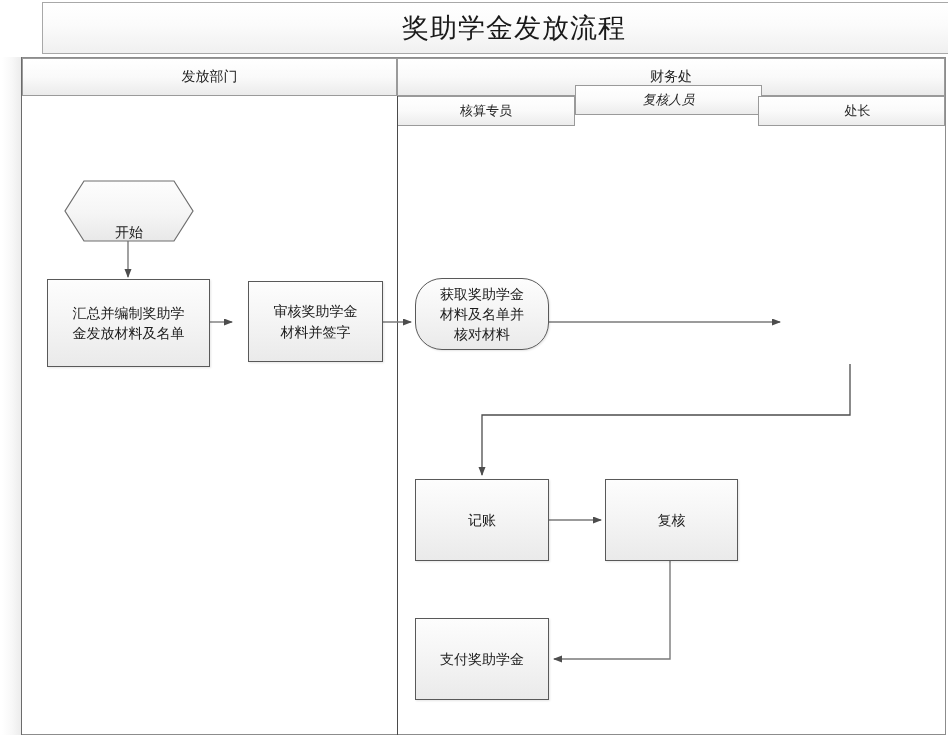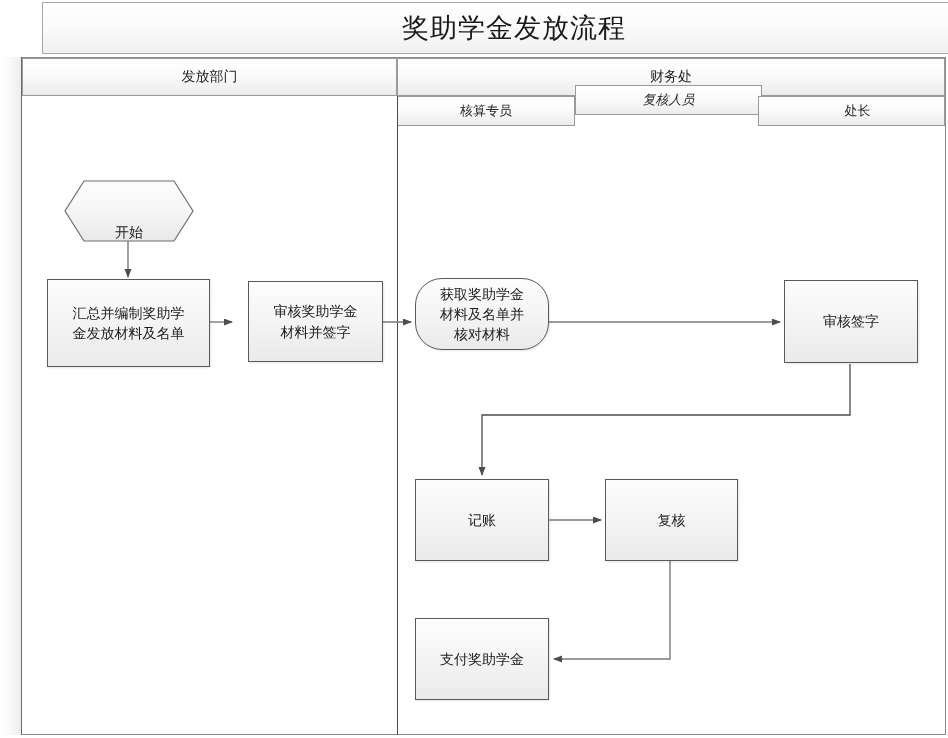--- a/index.html
+++ b/index.html
@@ -209,23 +209,20 @@
     <span class="label">审核奖助学金
 材料并签字</span>
   </div>
 
   <div class="node" style="left:415px; top:278px; width:134px; height:72px;border-radius:27px;">
     <span class="label">获取奖助学金
 材料及名单并
 核对材料</span>
   </div>
 
-  <div class="node" style="left:784px; top:280px; width:134px; height:83px;">
-    <span class="label">审核签字</span>
-  </div>
 
   <div class="node" style="left:415px; top:479px; width:134px; height:82px;">
     <span class="label">记账</span>
   </div>
 
   <div class="node" style="left:605px; top:479px; width:133px; height:82px;">
     <span class="label">复核</span>
   </div>
 
   <div class="node" style="left:415px; top:618px; width:134px; height:82px;">

